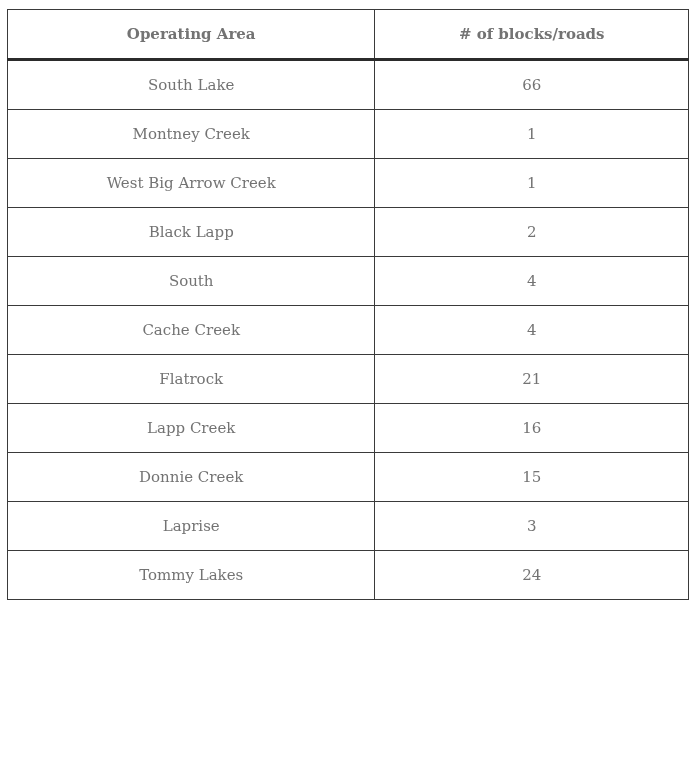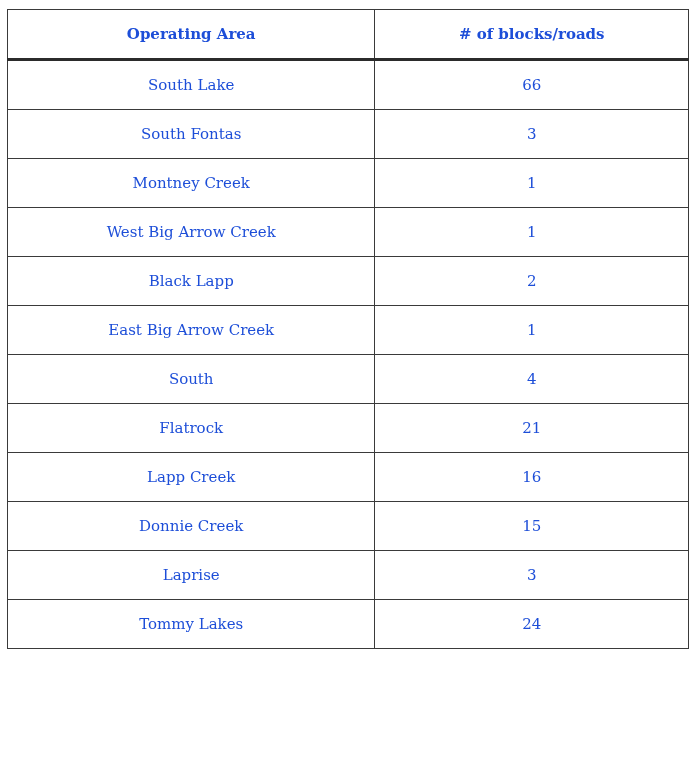--- a/index.html
+++ b/index.html
@@ -3,21 +3,21 @@
   <meta charset="utf-8">
   <style>
     html, body { margin: 0; padding: 0; background: #ffffff; }
     body { width: 695px; height: 759px; position: relative; overflow: hidden; }
     table {
       position: absolute;
       left: 7px; top: 9px;
       width: 682px;
       border-collapse: collapse;
       font-family: "DejaVu Serif", "Liberation Serif", serif;
-      color: #1d4ed8;
+      color: #737373;
       font-size: 15px;
     }
     th, td {
       border: 1.5px solid #3a3a3a;
       text-align: center;
       vertical-align: middle;
       padding: 0;
       height: 48px;
     }
     th { font-weight: bold; height: 48px; }
@@ -38,41 +38,37 @@
       <th>Operating Area</th>
       <th># of blocks/roads</th>
     </tr>
   </thead>
   <tbody id="tbody">
       <tr>
         <td>South Lake</td>
         <td>66</td>
       </tr>
       <tr>
-        <td>South Fontas</td>
-        <td>3</td>
-      </tr>
-      <tr>
         <td>Montney Creek</td>
         <td>1</td>
       </tr>
       <tr>
         <td>West Big Arrow Creek</td>
         <td>1</td>
       </tr>
       <tr>
         <td>Black Lapp</td>
         <td>2</td>
       </tr>
       <tr>
-        <td>East Big Arrow Creek</td>
-        <td>1</td>
+        <td>South</td>
+        <td>4</td>
       </tr>
       <tr>
-        <td>South</td>
+        <td>Cache Creek</td>
         <td>4</td>
       </tr>
       <tr>
         <td>Flatrock</td>
         <td>21</td>
       </tr>
       <tr>
         <td>Lapp Creek</td>
         <td>16</td>
       </tr>

